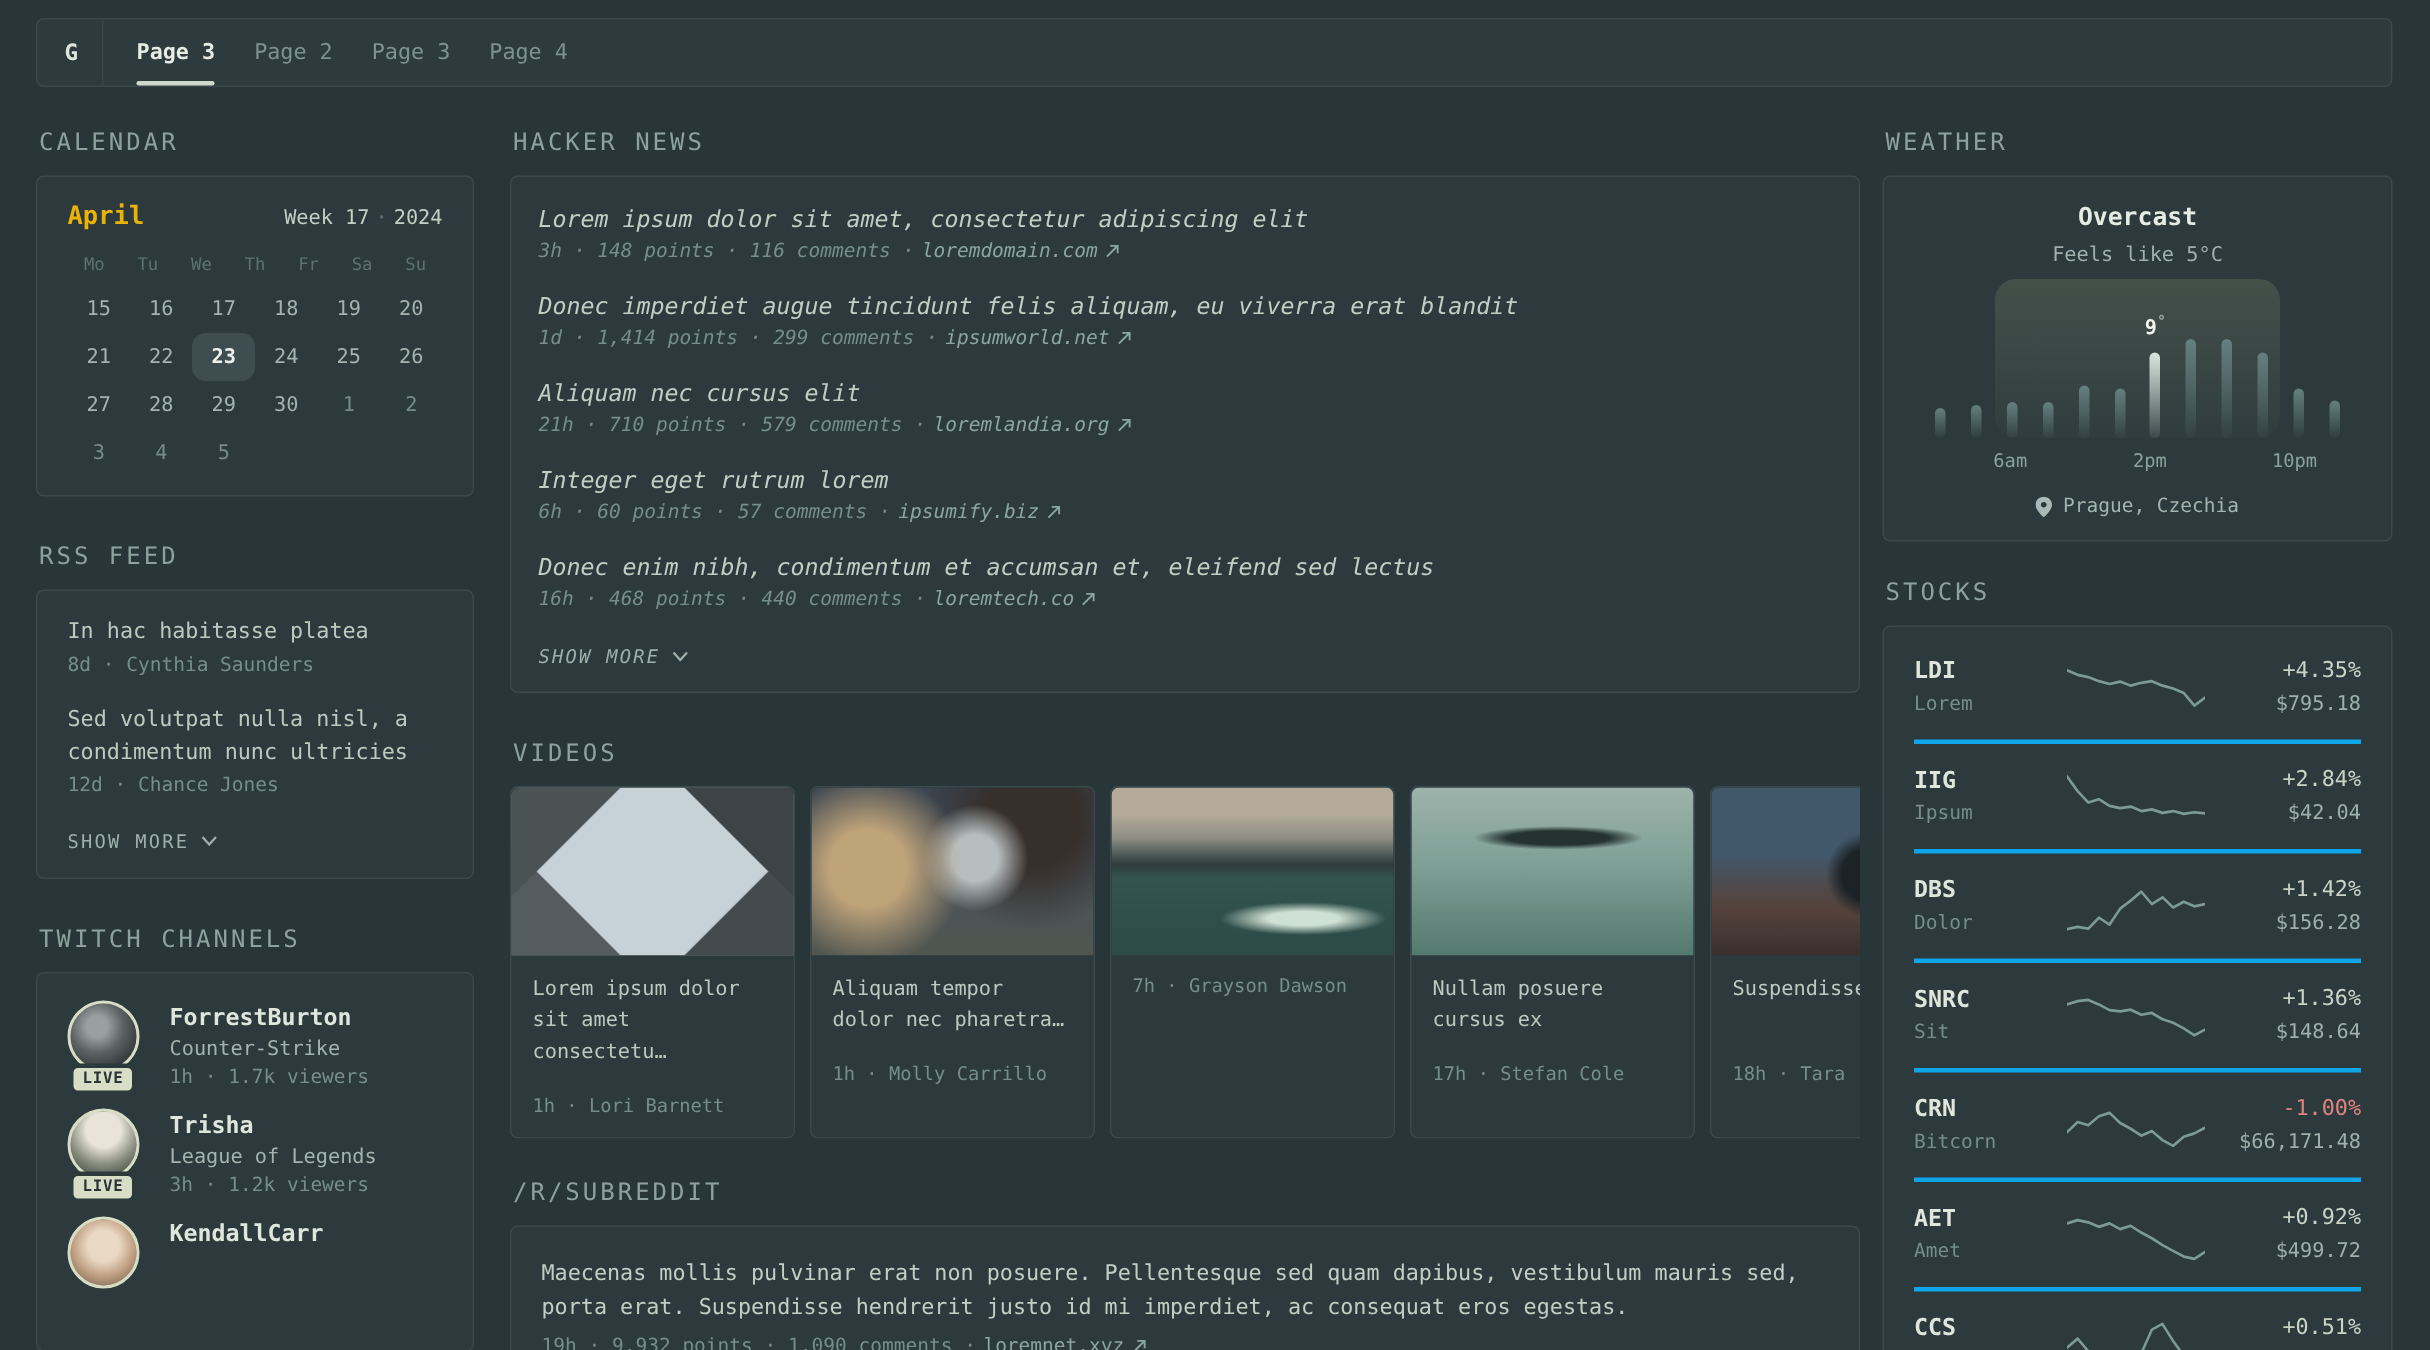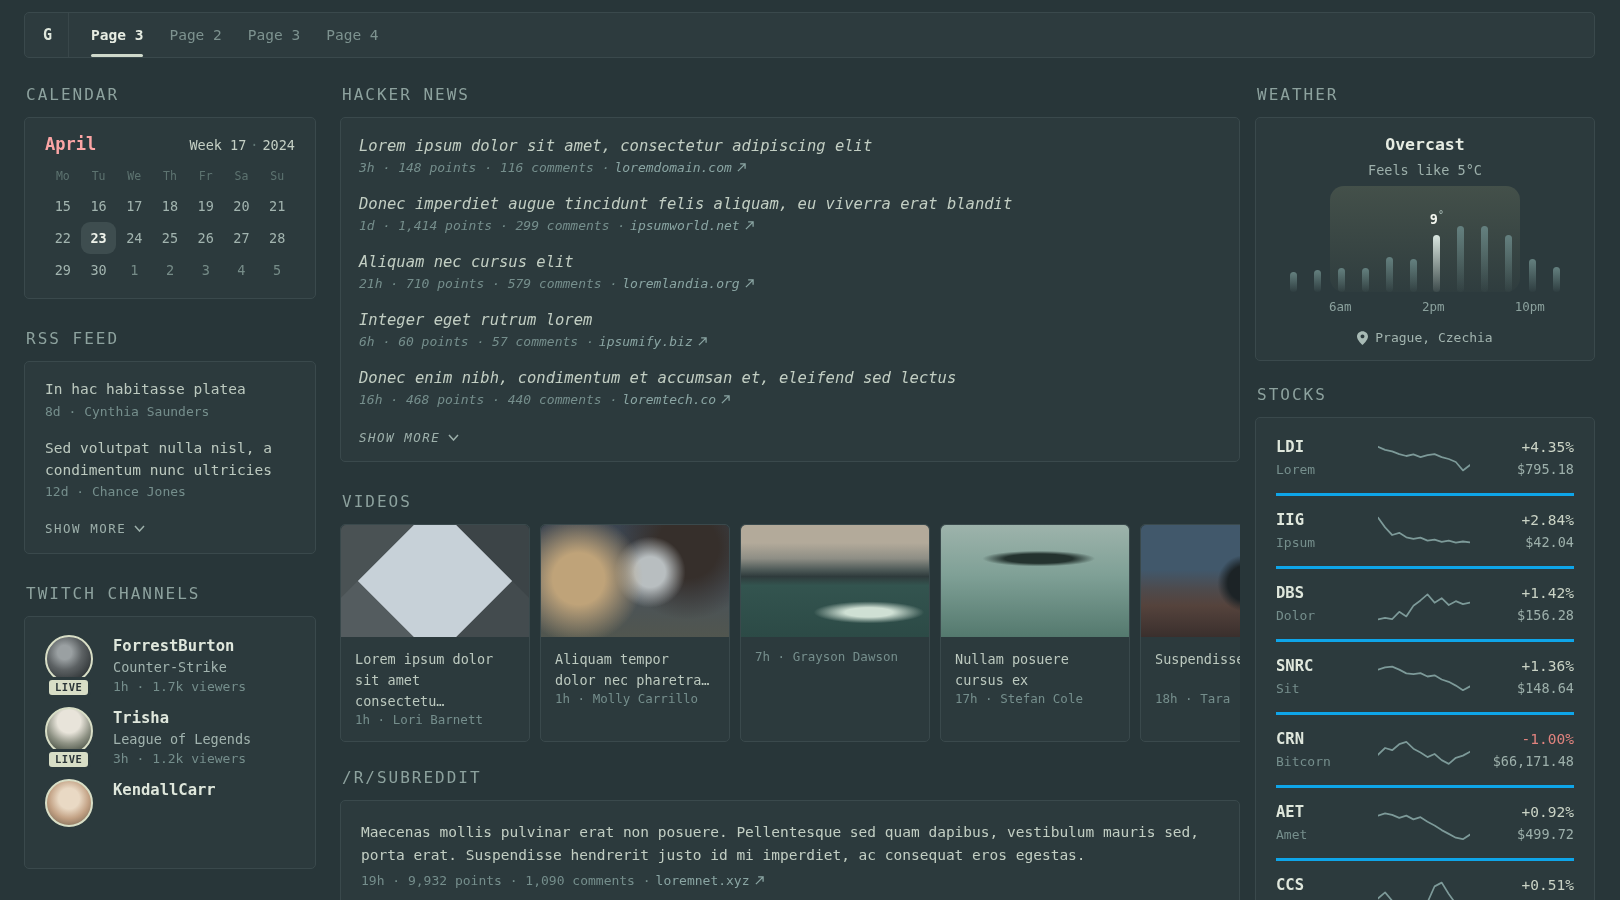--- a/index.html
+++ b/index.html
@@ -35,26 +35,26 @@
   .col-mid{width:900px;flex:0 0 900px;margin-left:24px;}
   .col-right{width:340px;flex:0 0 340px;margin-left:15px;}
 
   .section-title{font-size:16px;letter-spacing:2px;color:#8da29e;margin:0 0 13px 2px;font-weight:normal;}
   .card{background:#2c3a3d;border:1px solid #3a494c;border-radius:5px;box-sizing:border-box;}
   .spacer{height:30px;}
 
   
   .cal-card{padding:16px 20px 12px;}
   .cal-head{display:flex;justify-content:space-between;align-items:baseline;margin-bottom:10px;}
-  .cal-month{font-size:17px;font-weight:bold;color:#fca5a5;}
+  .cal-month{font-size:17px;font-weight:bold;color:#eab308;}
   .cal-right{font-size:13.5px;color:#c4cfc4;}
   .cal-dot{color:#5f7673;margin:0 4px;}
   .cal-dow{display:grid;grid-template-columns:repeat(7,1fr);margin-bottom:2px;}
   .dow{font-size:11.5px;color:#5d7370;text-align:center;padding:5px 0;}
-  .cal-grid{display:grid;grid-template-columns:repeat(7,1fr);}
+  .cal-grid{display:grid;grid-template-columns:repeat(6,1fr);}
   .day{font-size:13.5px;color:#a2b4af;text-align:center;padding:8px 0;border-radius:9px;}
   .day.muted{color:#768c88;}
   .day.selected{background:#3e4d4f;color:#eef2ea;font-weight:bold;}
 
   
   .rss-card{padding:17px 20px 16px;}
   .rss-item{margin-bottom:19px;cursor:pointer;}
   .rss-title{font-size:14.5px;line-height:1.5;color:#bcc9bf;}
   .rss-meta{font-size:13px;color:#758e8c;margin-top:3px;}
   .show-more{display:inline-flex;align-items:center;gap:8px;font-size:12.5px;letter-spacing:1.5px;color:#9db0ab;cursor:pointer;}
@@ -113,21 +113,21 @@
     background-image:
       radial-gradient(ellipse 30% 7% at 52% 30%, #24332f 0 60%, rgba(0,0,0,0) 100%),
       linear-gradient(180deg,#9db3ab 0%,#7fa096 45%,#54796e 100%);
   }
   .thumb-5{
     background-image:
       radial-gradient(ellipse 16% 28% at 55% 52%, #1c2326 0 55%, rgba(0,0,0,0) 90%),
       linear-gradient(180deg,#41586b 0 40%,#4e4a4c 58%,#55433c 72%,#3a2f2d 100%);
   }
   .video-body{padding:12px 14px 14px;}
-  .v-title{font-size:13.5px;line-height:1.55;color:#bcc9bf;min-height:42px;margin-bottom:0;}
+  .v-title{font-size:13.5px;line-height:1.55;color:#bcc9bf;min-height:42px;margin-bottom:17px;}
   .v-meta{font-size:12.5px;color:#758e8c;}
 
   
   .sub-card{padding:20px;min-height:170px;}
   .sub-title{font-size:14.5px;color:#c2cec3;line-height:1.6;margin-bottom:6px;cursor:pointer;}
   .sub-meta{font-size:13px;color:#758e8c;display:flex;align-items:center;gap:5px;}
 
   
   .weather-card{padding:17px 18px 15px;text-align:center;}
   .w-cond{font-size:16.5px;font-weight:bold;color:#e6ece2;margin-bottom:8px;}

